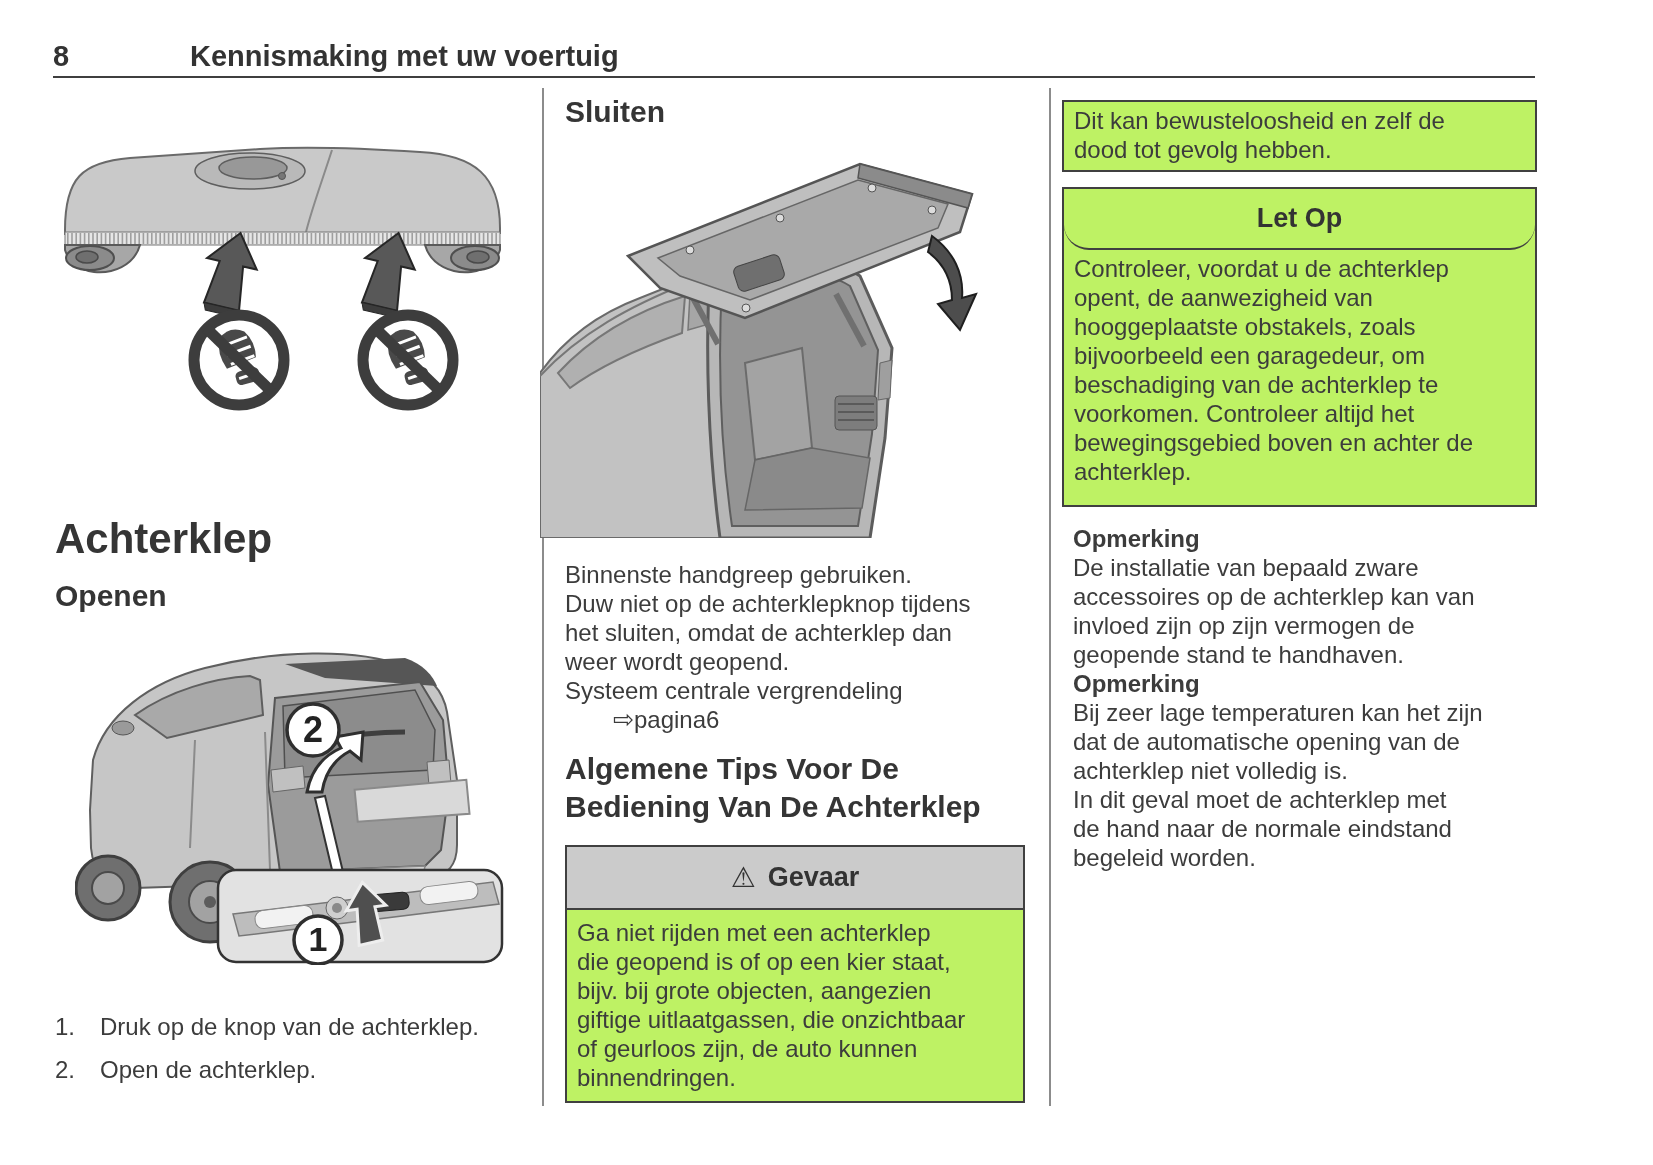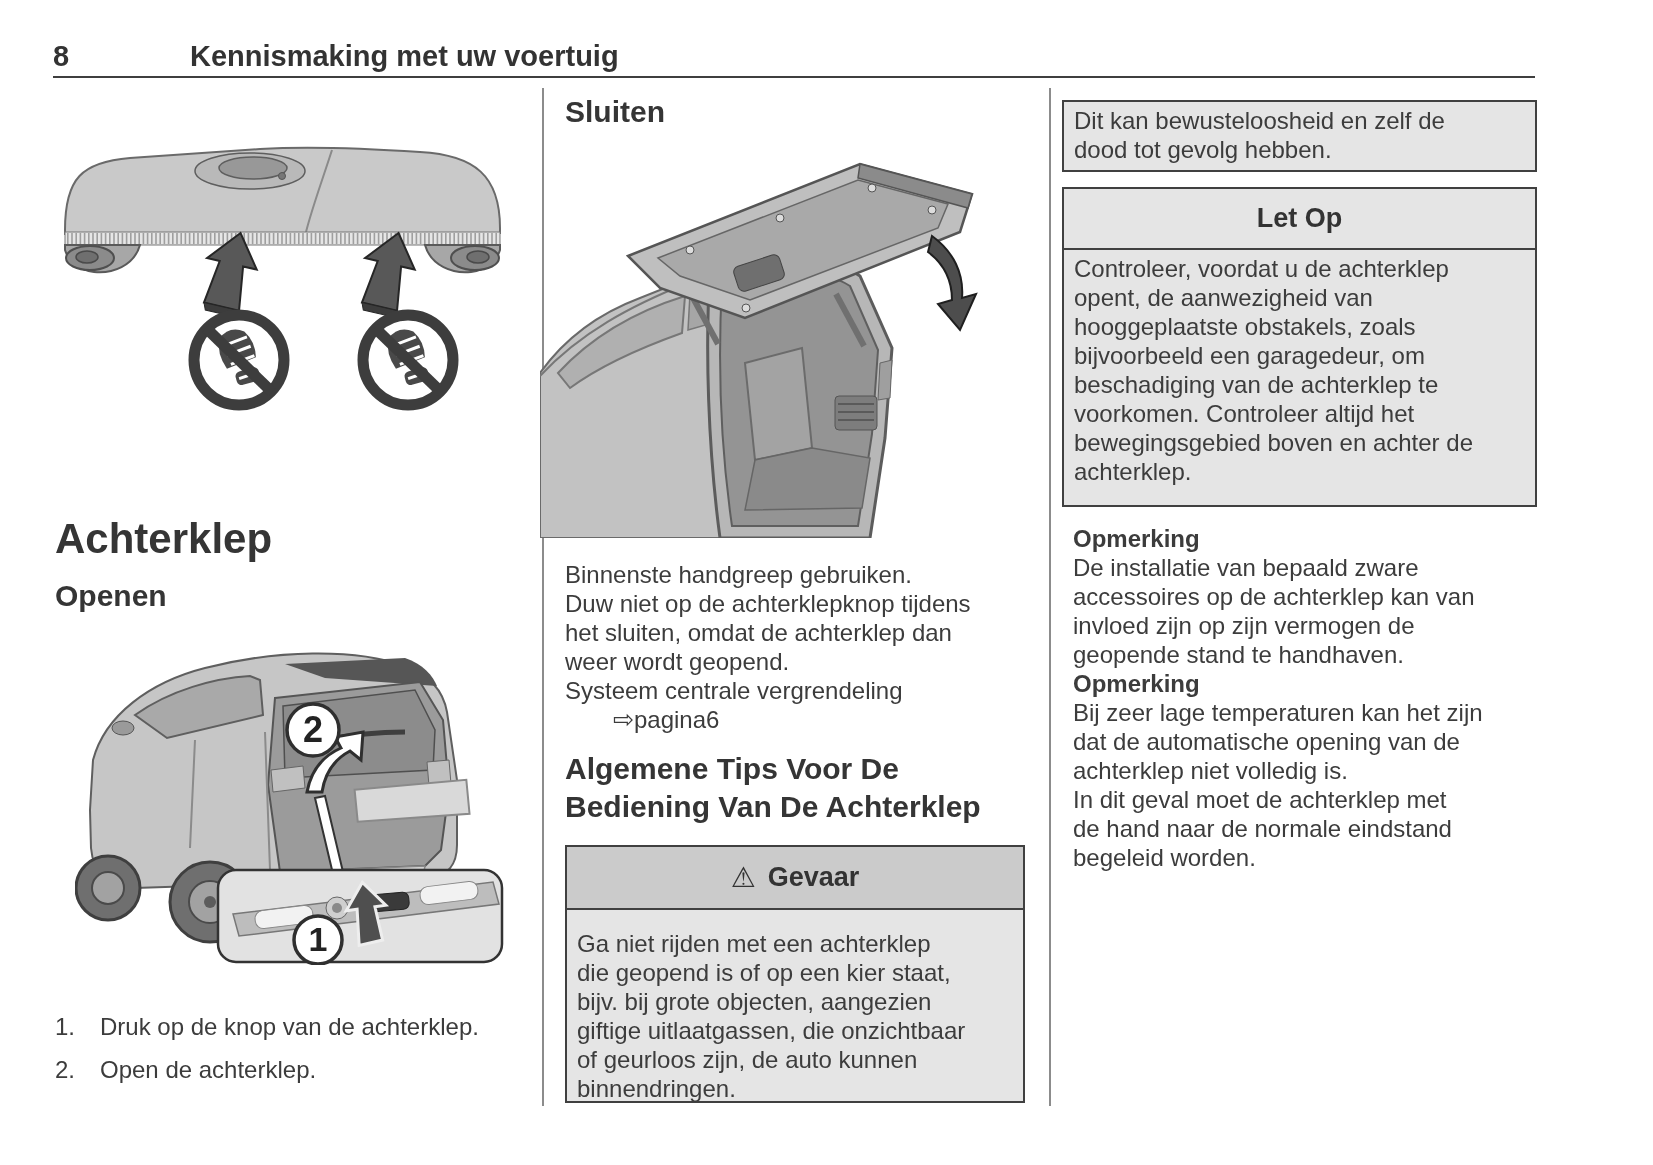--- a/index.html
+++ b/index.html
@@ -9,31 +9,31 @@
     overflow:hidden;
   }
   .abs { position:absolute; }
   .body-text { font-size:24px; line-height:29px; white-space:pre-line; }
   .h-page { font-size:29px; font-weight:bold; color:#333; }
   .h-section { font-size:42px; font-weight:bold; color:#353535; }
   .h-sub { font-size:30px; font-weight:bold; color:#353535; }
   .h-tips { font-size:30px; font-weight:bold; color:#353535; line-height:38px; white-space:pre-line; }
   .rule { background:#3f3f3f; height:2px; }
   .vdiv { position:absolute; top:88px; height:1018px; width:2px; background:#8c8c8c; }
-  .wbox { border:2px solid #404040; box-sizing:border-box; background:#e5e5e5; }
+  .wbox { border:2px solid #404040; box-sizing:border-box; background:#bef264; }
   .wbox-body { padding:4px 10px 6px 10px; }
   .danger-head {
     height:61px; background:#cbcbcb; border-bottom:2px solid #404040;
     display:flex; align-items:center; justify-content:center; gap:12px;
     font-size:27px; font-weight:bold; color:#333;
   }
   .caution-head {
     height:59px; border-bottom:2px solid #404040;
     display:flex; align-items:center; justify-content:center;
-    font-size:27px; font-weight:bold; color:#333;
+    font-size:27px; font-weight:bold; color:#333;border-radius:25px;
   }
   .warn-glyph { font-size:28px; font-weight:normal; }
   .step { display:flex; font-size:24px; line-height:29px; margin-bottom:14px; }
   .step-num { width:45px; flex:0 0 45px; }
   .note-label { font-size:24px; line-height:29px; font-weight:bold; }
   .ref-line { font-size:24px; line-height:29px; }
   .ref-line .arrow { font-size:25px; }
   svg { display:block; }
   svg text { font-family:"Liberation Sans","DejaVu Sans",sans-serif; }
 </style>
@@ -195,21 +195,21 @@
   </div>
 
   <div class="abs h-tips" style="left:565px; top:750px; width:480px;">Algemene Tips Voor De
 Bediening Van De Achterklep</div>
 
   <div class="abs wbox" style="left:565px; top:845px; width:460px; height:258px;">
     <div class="danger-head">
       <span class="warn-glyph">⚠</span>
       <span>Gevaar</span>
     </div>
-    <div class="wbox-body body-text" style="padding-top:19px;">Ga niet rijden met een achterklep
+    <div class="wbox-body body-text" style="padding-top:8px;">Ga niet rijden met een achterklep
 die geopend is of op een kier staat,
 bijv. bij grote objecten, aangezien
 giftige uitlaatgassen, die onzichtbaar
 of geurloos zijn, de auto kunnen
 binnendringen.</div>
   </div>
 
   <div class="abs wbox" style="left:1062px; top:100px; width:475px; height:72px;">
     <div class="wbox-body body-text">Dit kan bewusteloosheid en zelf de
 dood tot gevolg hebben.</div>

